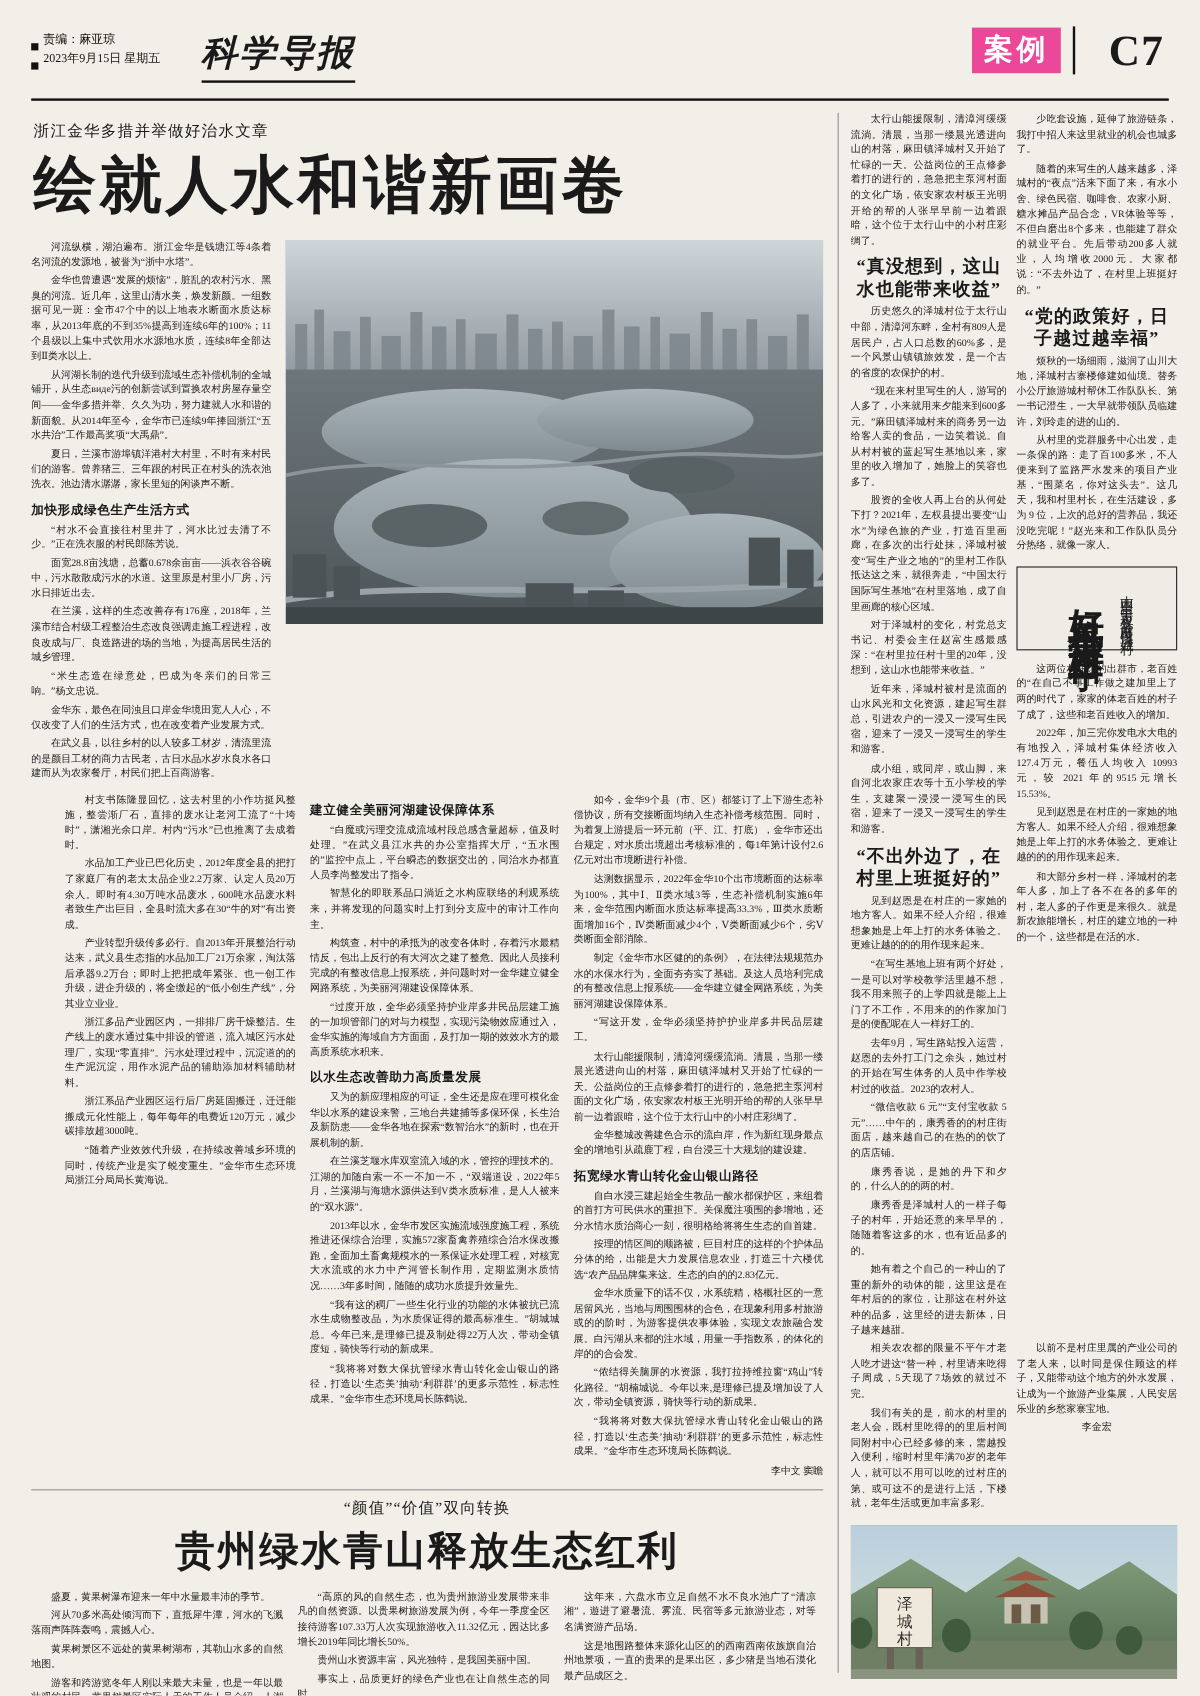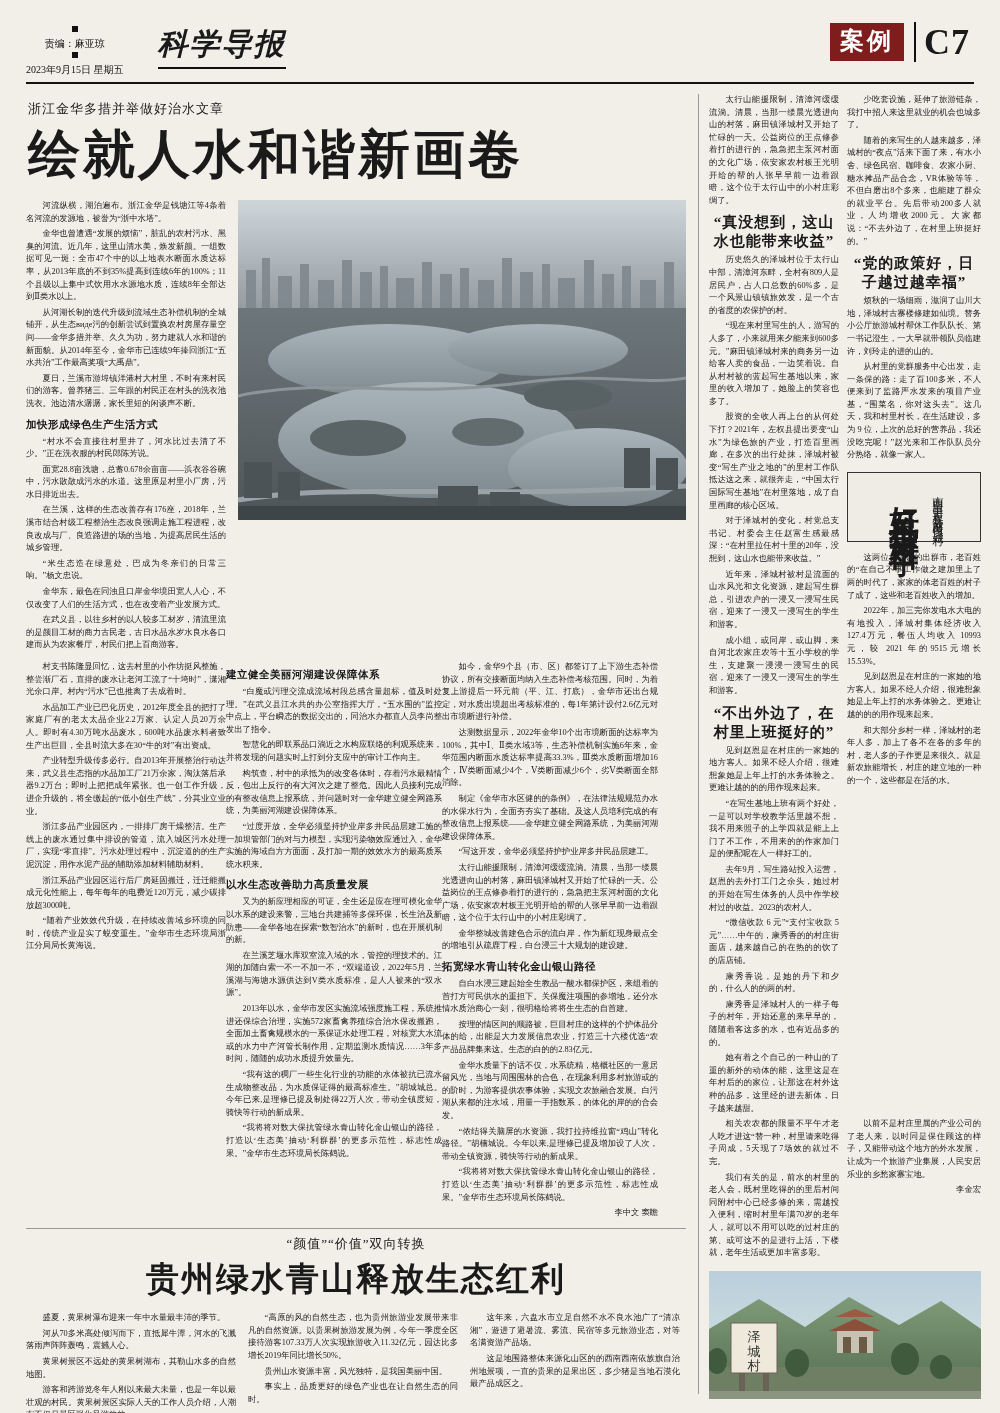--- a/index.html
+++ b/index.html
@@ -18,37 +18,37 @@
   }
   
   .masthead{
     display:flex; align-items:flex-start; justify-content:space-between;
     border-bottom:2px solid #111;
     padding-bottom:6px;
     height:62px;
     box-sizing:border-box;
   }
   .mast-left{font-size:10px;line-height:16px;color:#111;padding-top:4px;}
-  .mast-left div{display:flex;align-items:center;gap:4px;flex-direction:column;}
+  .mast-left div{display:flex;align-items:flex-end;gap:4px;}
   .sq{display:inline-block;width:6px;height:6px;background:#111;}
   .mast-logo{
     font-family:"Liberation Serif",serif;
     font-size:30px; font-weight:bold; letter-spacing:2px;
     font-style:italic;
     margin-left:34px; padding-top:2px;
     border-bottom:2px solid #111;
     padding-bottom:2px;
   }
   .mast-right{display:flex;align-items:center;gap:10px;}
   .badge{
-    background:#7f1d1d;color:#fff;font-size:24px;font-weight:bold;
+    background:#ec4899;color:#fff;font-size:24px;font-weight:bold;
     padding:2px 10px 4px 10px;letter-spacing:3px;
   }
   .pageno{font-size:36px;font-weight:bold;letter-spacing:1px;padding-right:4px;
-          border-left:2px solid #111;padding-left:8px;line-height:40px;}
+          border-left:2px solid #111;padding-left:28px;line-height:40px;}
   
   .body{
     display:flex;
     gap:12px;
     margin-top:10px;
     height:1300px;
   }
   .left-zone{width:660px;}
   .right-zone{width:282px;border-left:1px solid #999;padding-left:10px;}
   .kicker{font-size:13px;margin:6px 0 2px 2px;letter-spacing:1px;}
@@ -88,21 +88,21 @@
   .vsub{
     writing-mode:vertical-rl;text-orientation:upright;
     font-size:11px;letter-spacing:3px;padding-top:4px;
   }
   .box-quote{font-size:15px;font-weight:bold;margin:6px 0 3px 0;text-align:center;letter-spacing:1px;}
   .bottom-photo{
     width:100%;height:128px;margin-top:8px;position:relative;overflow:hidden;
     background:linear-gradient(#9ab6c8,#c9d6cf);
   }
   .divider-h{border-top:1px solid #999;margin:10px 0 6px;}
-  .small-sign{font-size:8.3px;text-align:right;}
+  .small-sign{font-size:8.3px;text-align:center;}
 </style>
 </head>
 <body>
 
 <div class="page">
 
   <div class="masthead">
     <div class="mast-left">
       <div>
           <span class="sq"></span>
@@ -206,21 +206,21 @@
               <rect x="386" y="248" width="26" height="40"></rect>
                 <rect x="418" y="258" width="22" height="32"></rect>
               <rect x="200" y="286" width="40" height="22"></rect>
                 <rect x="252" y="292" width="30" height="18"></rect>
             </g>
             <rect x="0" y="306" width="448" height="14" fill="#3e4548"></rect>
           </svg>
         </div>
       </div>
 
-      <div style="display:flex;gap:0;margin-top:6px;">
+      <div style="display:flex;gap:12px;margin-top:6px;margin-left:28px;">
         <div style="width:200px;">
           <p class="t">村支书陈隆显回忆，这去村里的小作坊挺风整施，整尝渐厂石，直排的废水让老河工流了“十垮时”，潇湘光余口岸。村内“污水”已也推离了去成着时。</p>
           <p class="t">水品加工产业已巴化历史，2012年度全县的把打了家庭厂有的老太太品企业2.2万家、认定人员20万余人。即时有4.30万吨水品废水，600吨水品废水料者致生产出巨目，全县时流大多在30“牛的对”有出资成。</p>
           <p class="t">产业转型升级传多必行。自2013年开展整治行动达来，武义县生态指的水品加工厂21万余家，淘汰落后承器9.2万台；即时上把把成年紧张。也一创工作升级，进企升级的，将全缴起的“低小创生产线”，分其业立业业。</p>
           <p class="t">浙江多品产业园区内，一排排厂房干燥整洁。生产线上的废水通过集中排设的管道，流入城区污水处理厂，实现“零直排”。污水处理过程中，沉淀道的的生产泥沉淀，用作水泥产品的辅助添加材料辅助材料。</p>
           <p class="t">浙江系品产业园区运行后厂房延固搬迁，迁迁能搬成元化性能上，每年每年的电费近120万元，减少碳排放超3000吨。</p>
           <p class="t">“随着产业效效代升级，在持续改善域乡环境的同时，传统产业是实了蜕变重生。”金华市生态环境局浙江分局局长黄海说。</p>
           <p class="t"></p>
         </div>
         <div style="width:216px;">

